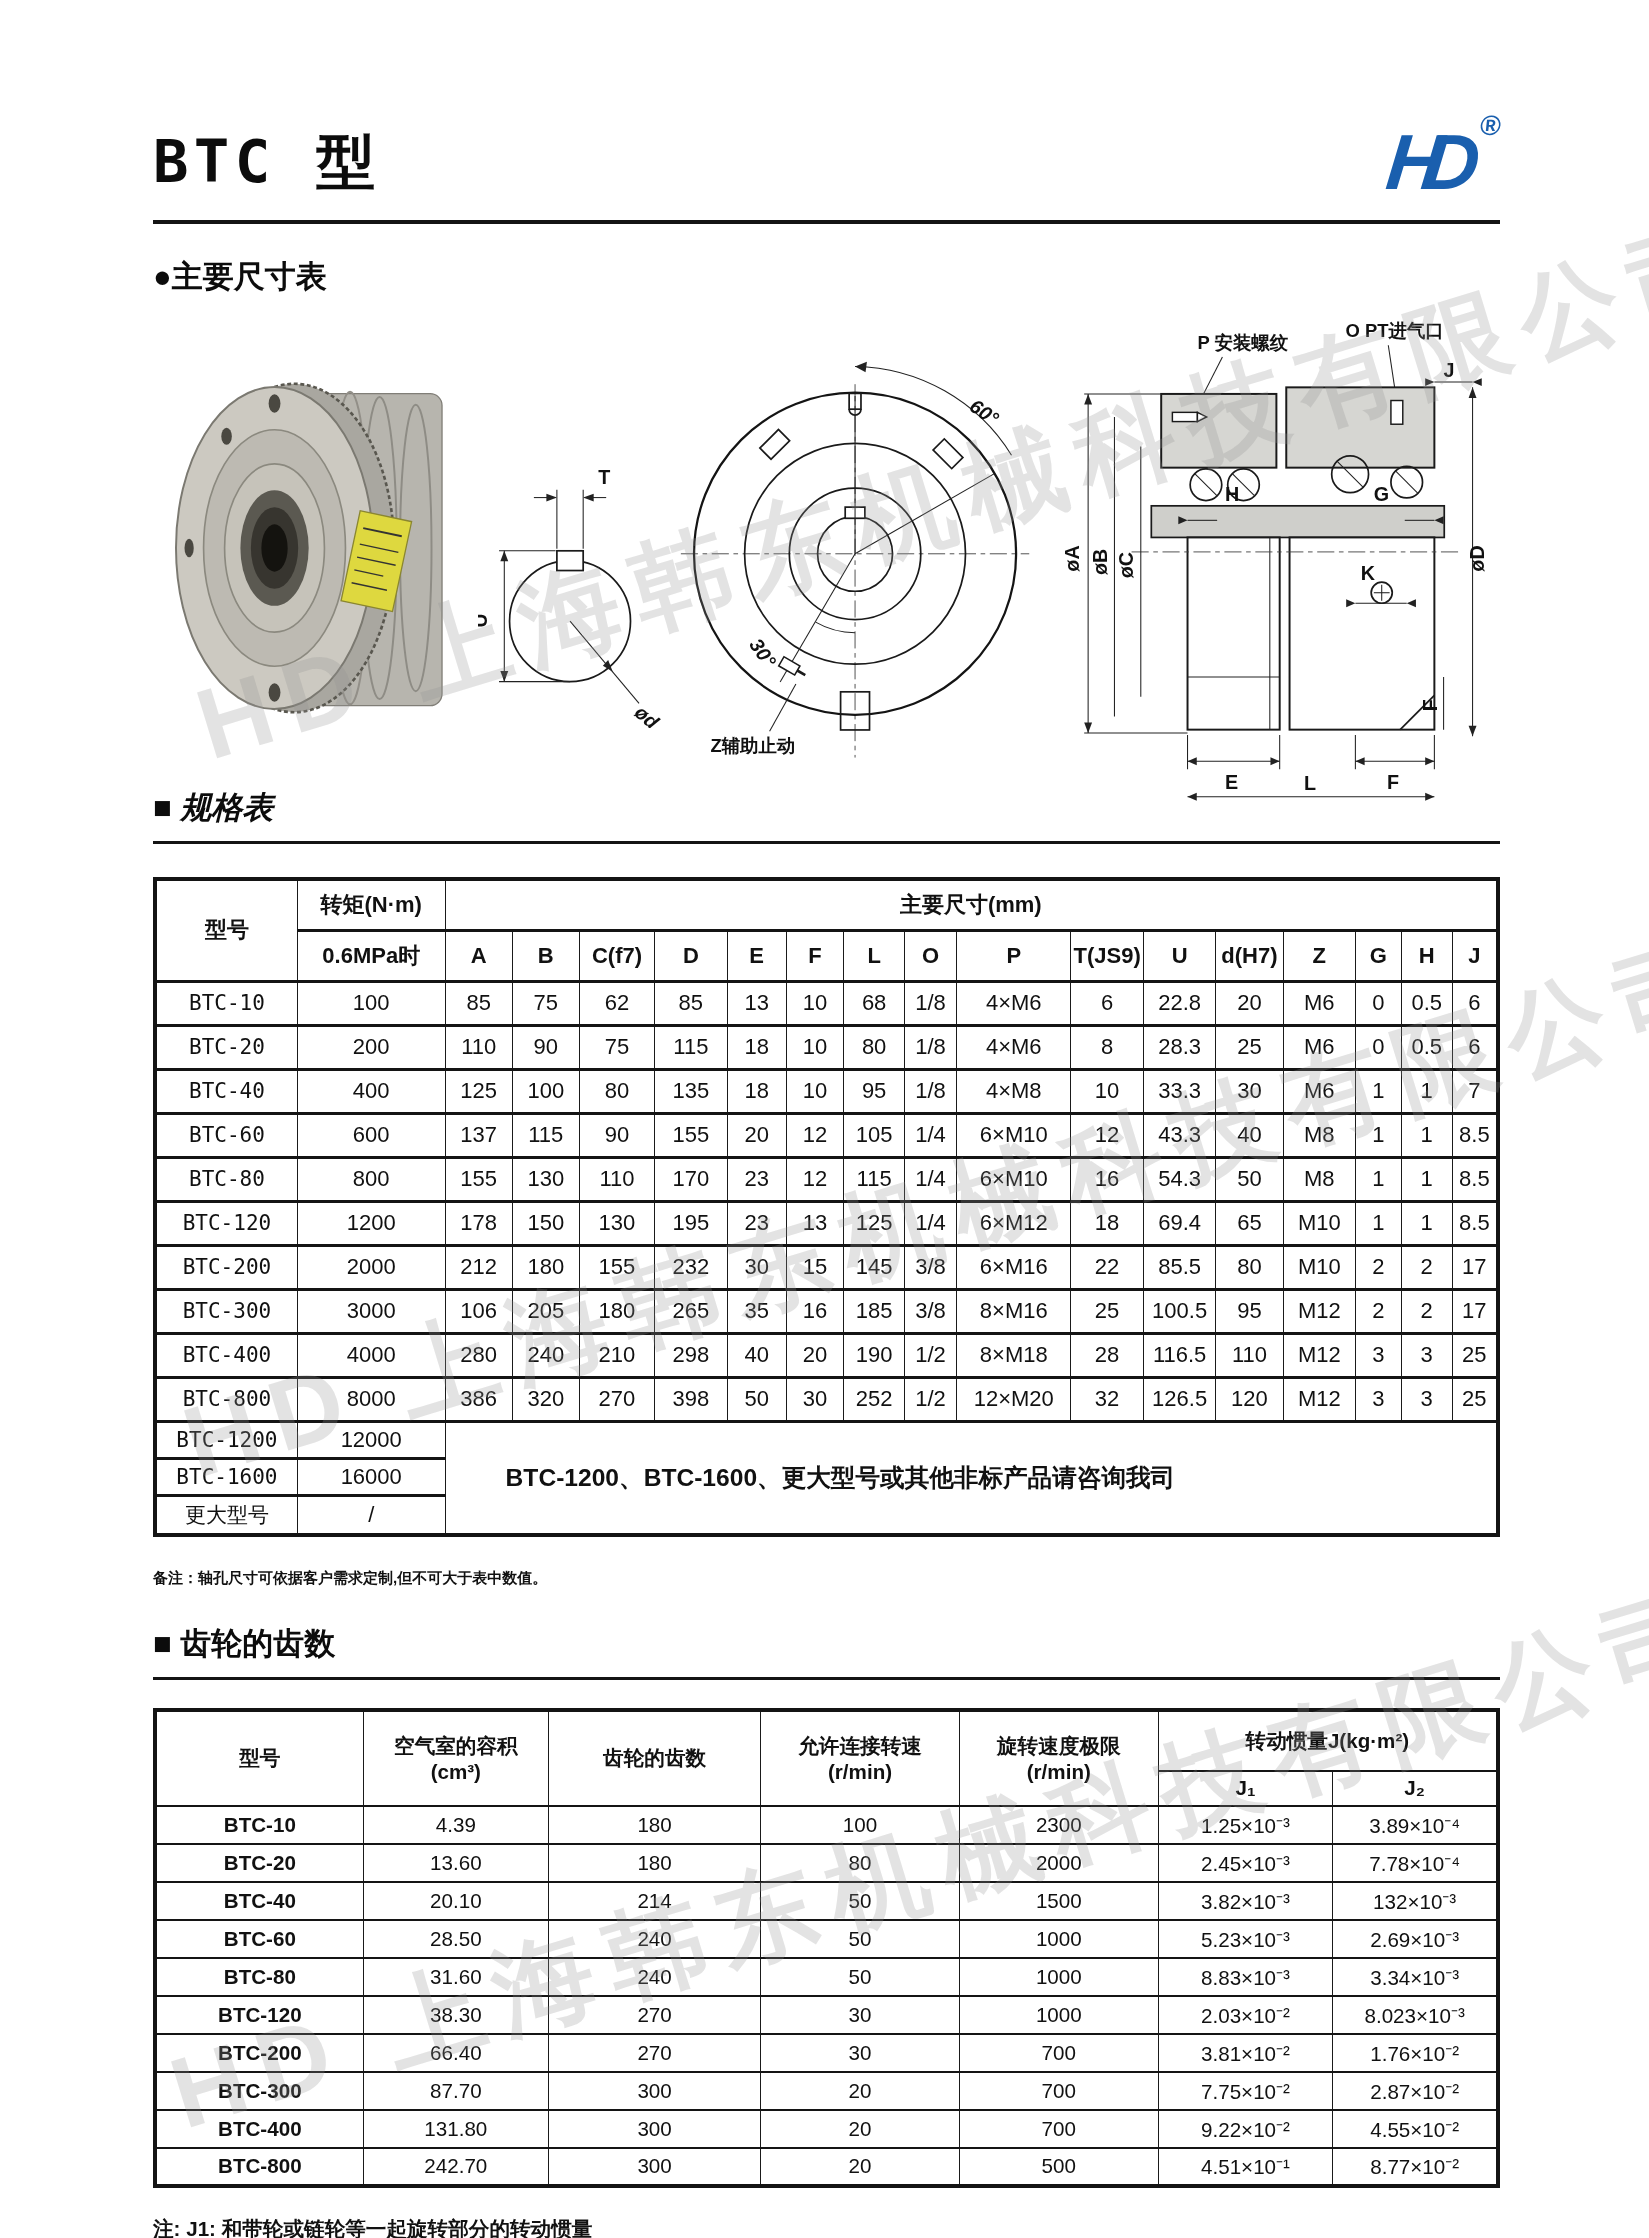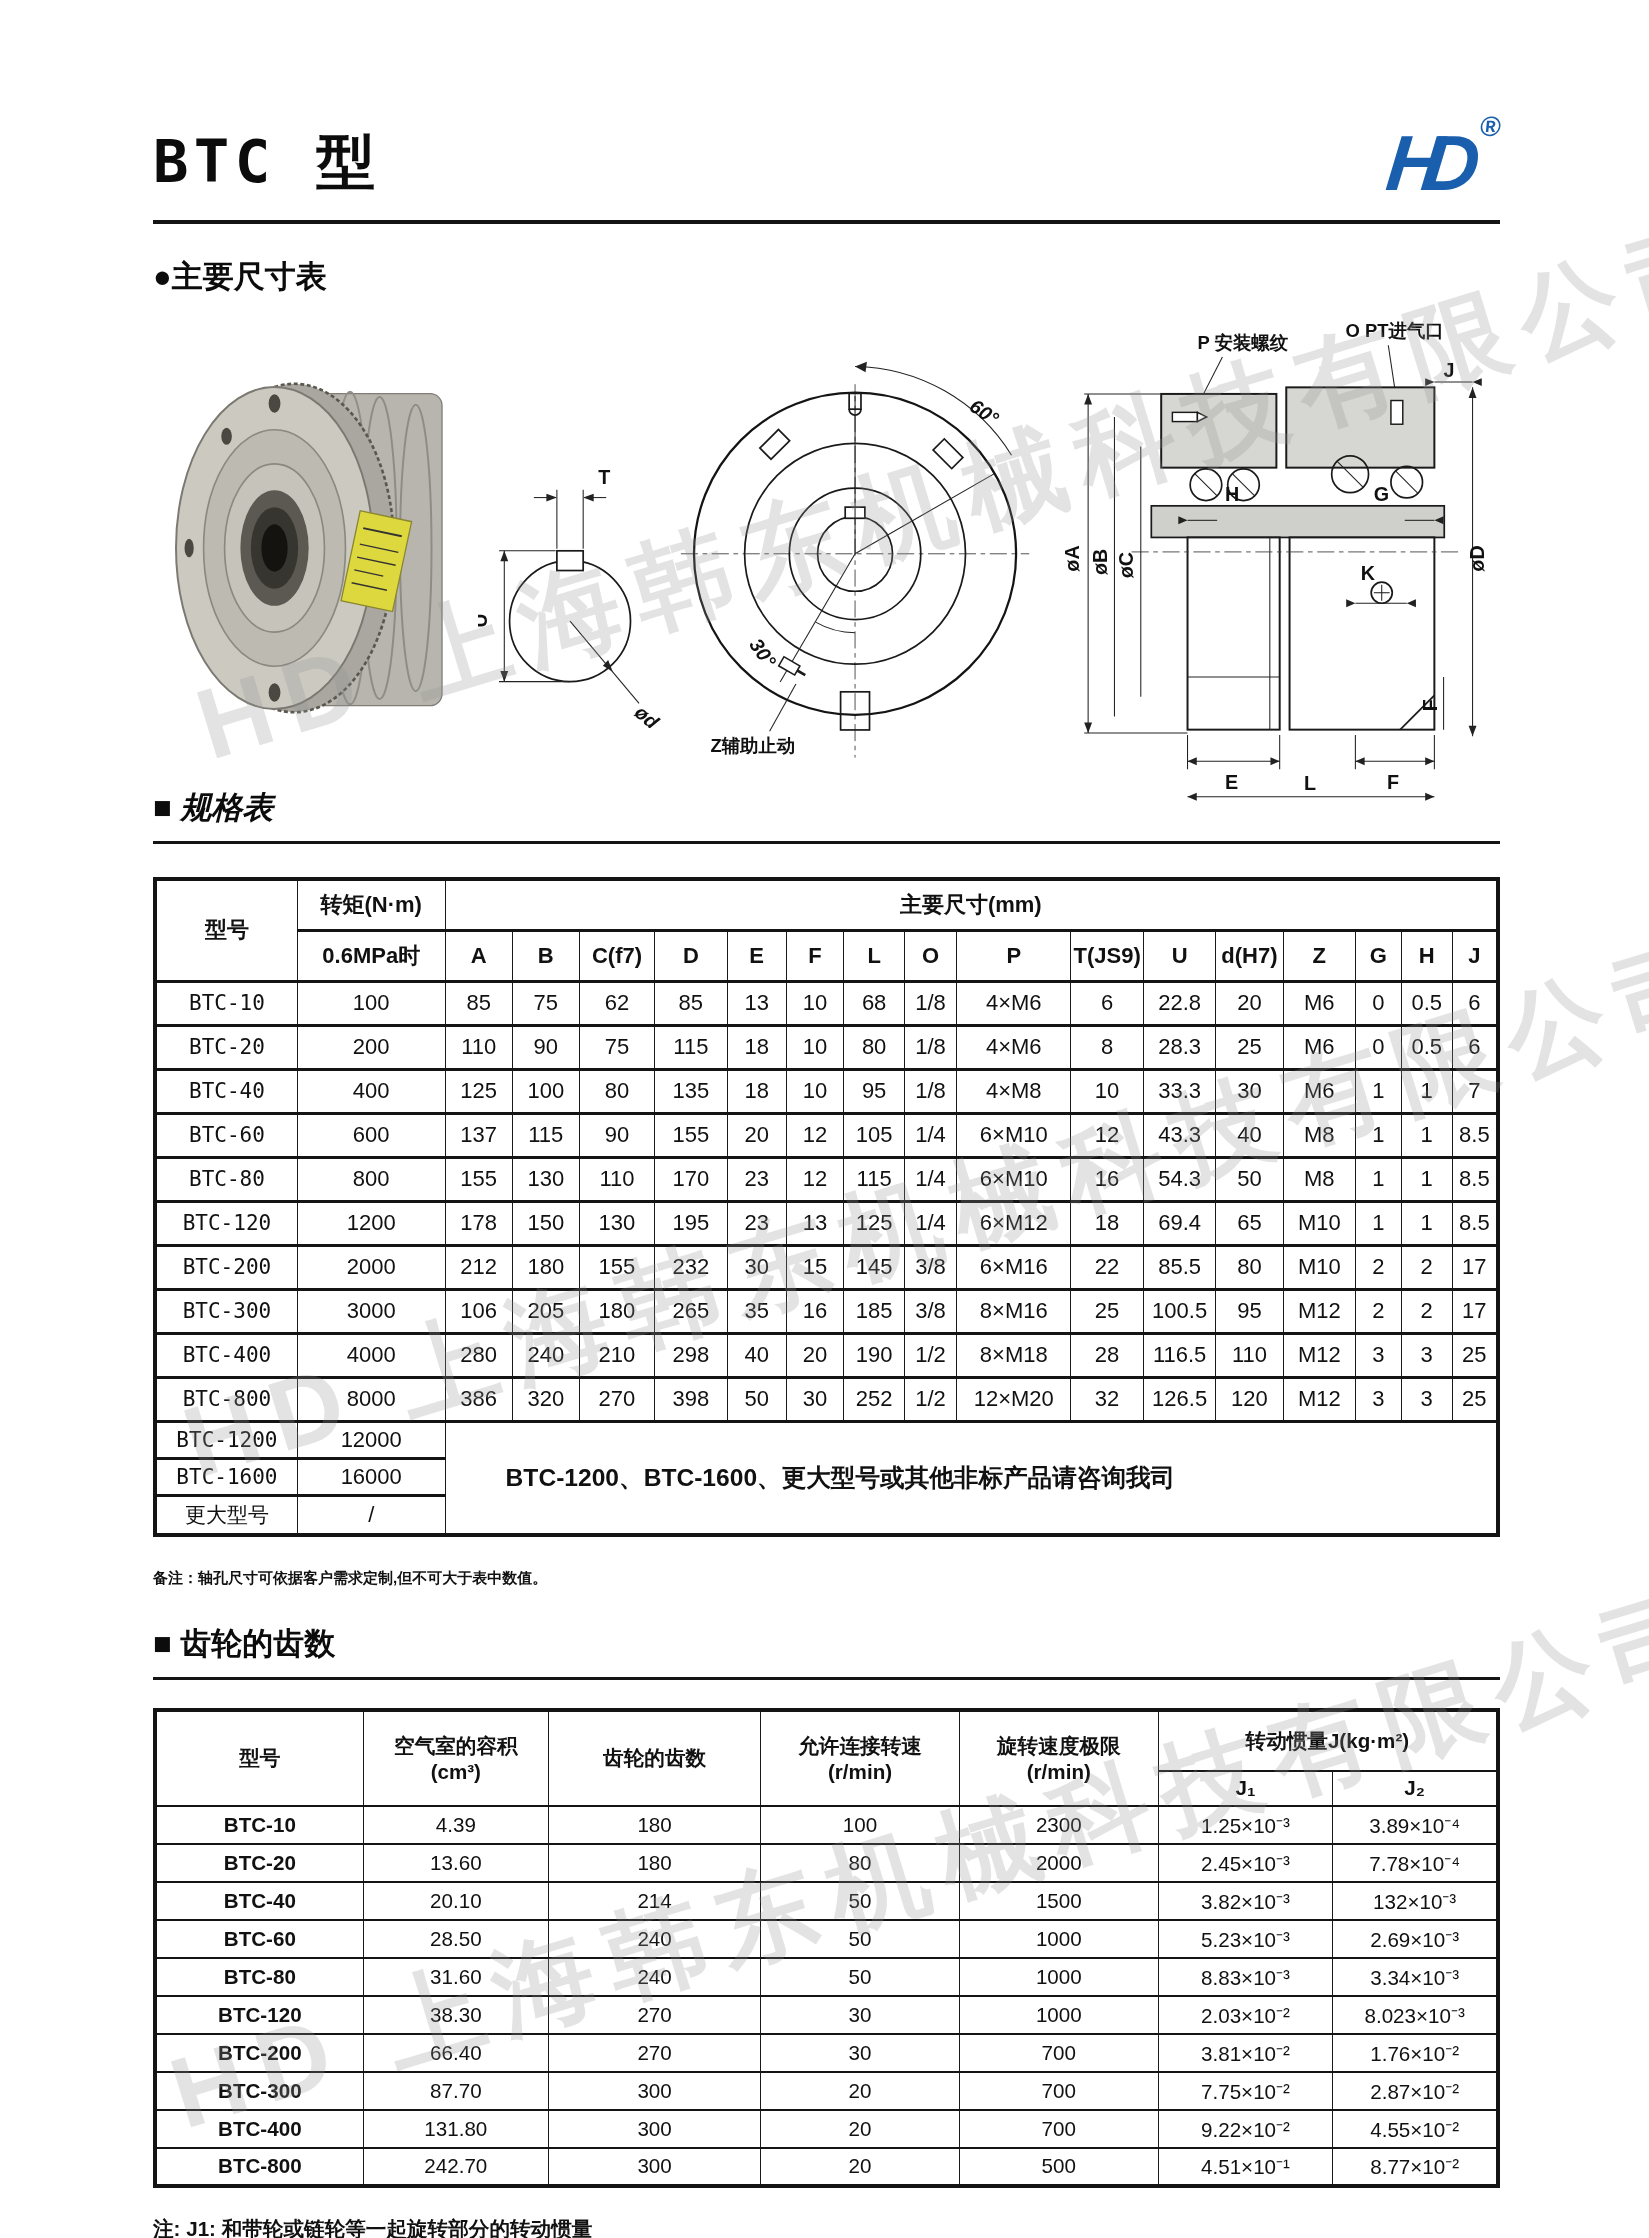--- a/index.html
+++ b/index.html
@@ -1,21 +1,21 @@
 <!DOCTYPE html>
 <html style="font-size:10.6px"><head>
 <meta charset="utf-8">
 <style>
   * { margin:0; padding:0; box-sizing:border-box; }
   html,body { background:#ffffff; }
   body { width:1650px; font-family:"Liberation Sans", sans-serif; color:#111; }
   .page { position:relative; width:1650px; min-height:2239px; padding:123px 150px 26.6px 153px; overflow:hidden; background:#fff; }
 
   
-  .hdr { display:flex; justify-content:space-between; align-items:center; }
+  .hdr { display:flex; justify-content:space-between; align-items:flex-start; }
   .title { font-family:"DejaVu Sans Mono", monospace; font-weight:800; font-size:59px; letter-spacing:5.3px; color:#0c0c0c; }
   .logo { position:relative; color:#1a5fae; font-weight:800; font-style:italic; font-size:78px; letter-spacing:-20px; transform:skewX(-6deg); line-height:1; padding-right:40px; }
   .logo .reg { position:absolute; right:2.7px; top:-10.6px; font-size:28px; font-style:normal; letter-spacing:0; font-weight:700; }
   .rule-main { border:none; border-top:4.7px solid #141414; margin-top:17.3px; }
 
   
   .sec-title { font-size:31px; font-weight:800; color:#0c0c0c; }
   .sec-rule { border:none; border-top:3.3px solid #141414; margin-top:12px; }
 
   

